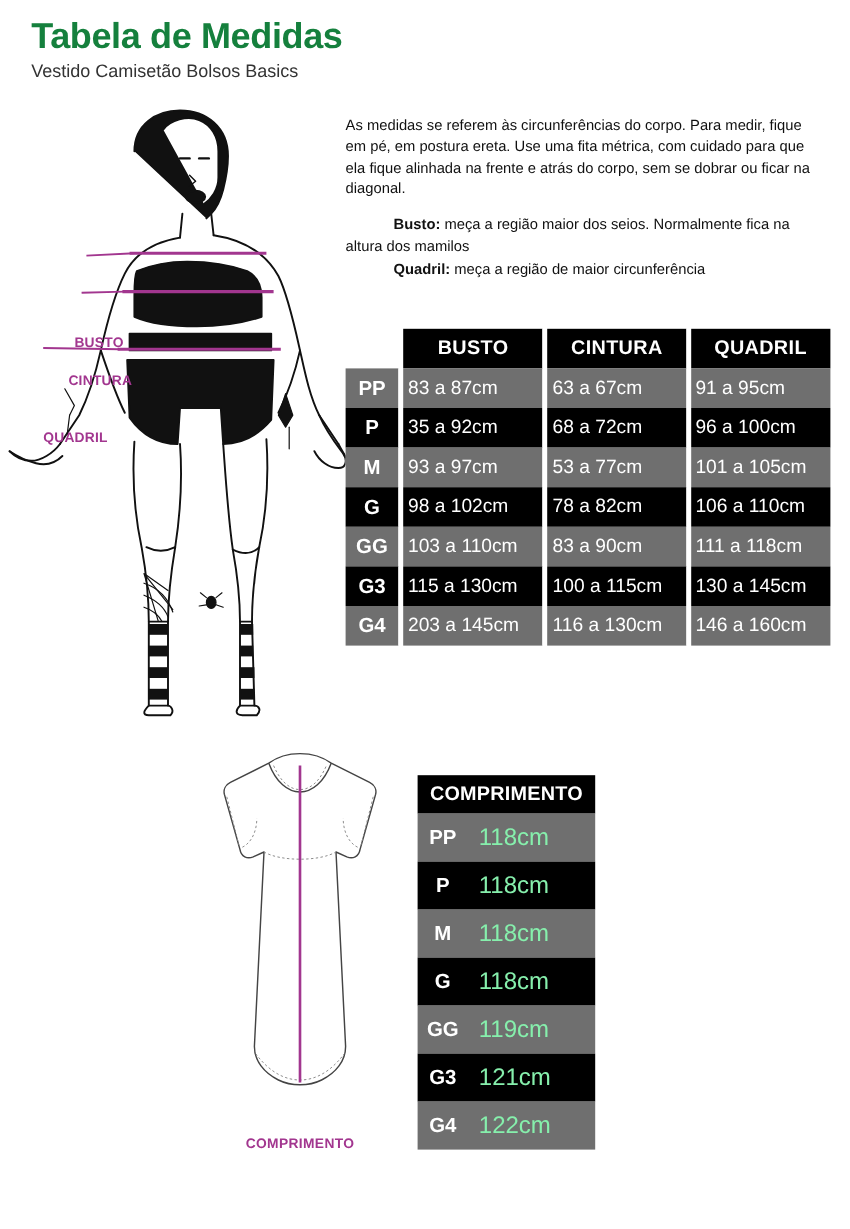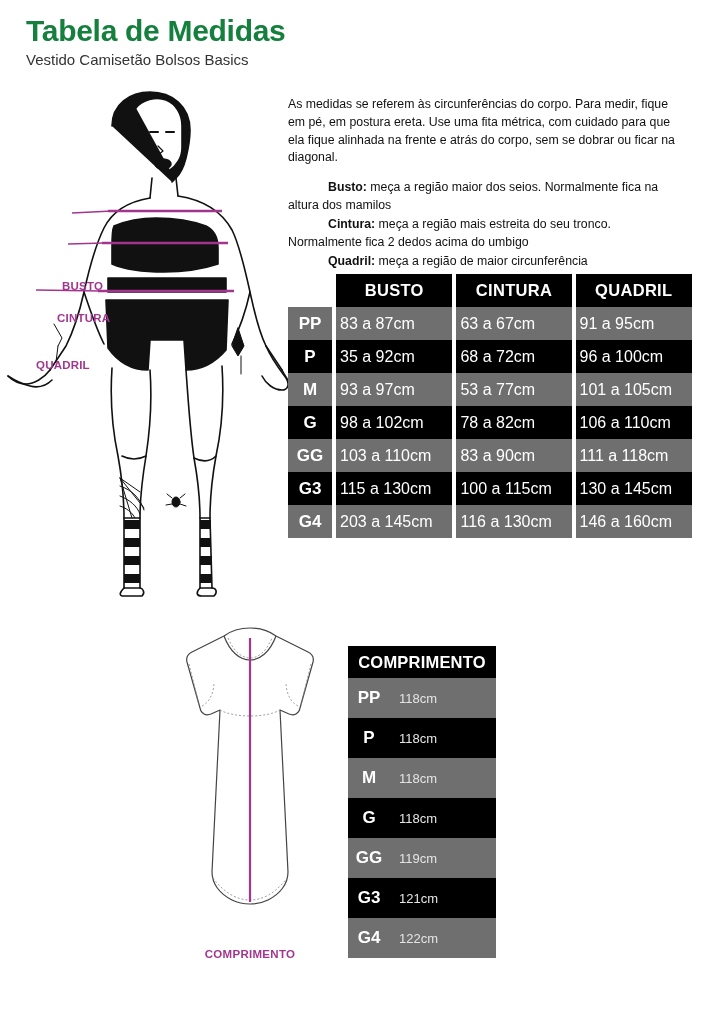--- a/index.html
+++ b/index.html
@@ -152,40 +152,37 @@
     height: 32px;
     letter-spacing: 0.2px;
   }
   .table-len .sz {
     width: 42px;
     text-align: center;
     font-weight: bold;
     color: #fff;
     font-size: 17px;
   }
-  .table-len .val { color: #e5e5e5; padding-left: 9px; font-size: 13px; }
+  .table-len .val { color: #86efac; padding-left: 9px; font-size: 20px; }
   .table-len .row-dark td { background: #000; }
   .table-len .row-gray td { background: #6f6f6f; }
 </style>
 </head>
 <body>
 
 <div class="header">
   <h1 class="title">Tabela de Medidas</h1>
   <div class="subtitle">Vestido Camisetão Bolsos Basics</div>
 </div>
 
 <div class="intro">
   <p>As medidas se referem às circunferências do corpo. Para medir, fique em pé, em postura ereta. Use uma fita métrica, com cuidado para que ela fique alinhada na frente e atrás do corpo, sem se dobrar ou ficar na diagonal.</p>
   <div class="defs">
     <p>
       <b>Busto:</b><span> meça a região maior dos seios. Normalmente fica na altura dos mamilos</span>
-    </p>
-    <p>
-      <b>Cintura:</b><span> meça a região mais estreita do seu tronco. Normalmente fica 2 dedos acima do umbigo</span>
     </p>
     <p>
       <b>Quadril:</b><span> meça a região de maior circunferência</span>
     </p>
   </div>
 </div>
 
 <div class="figure-wrap">
   <svg width="288" height="520" viewBox="0 0 288 520">
     <g fill="none" stroke="#111" stroke-width="1.6" stroke-linejoin="round" stroke-linecap="round">

